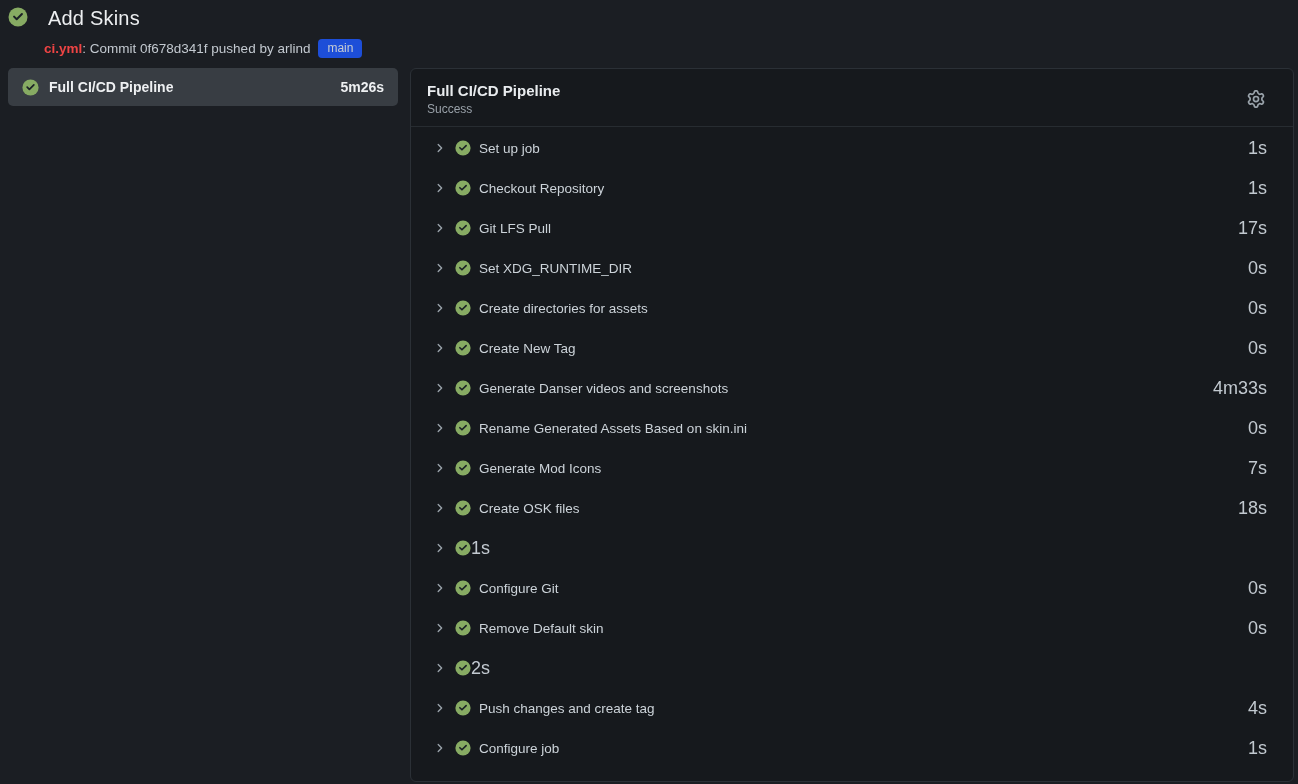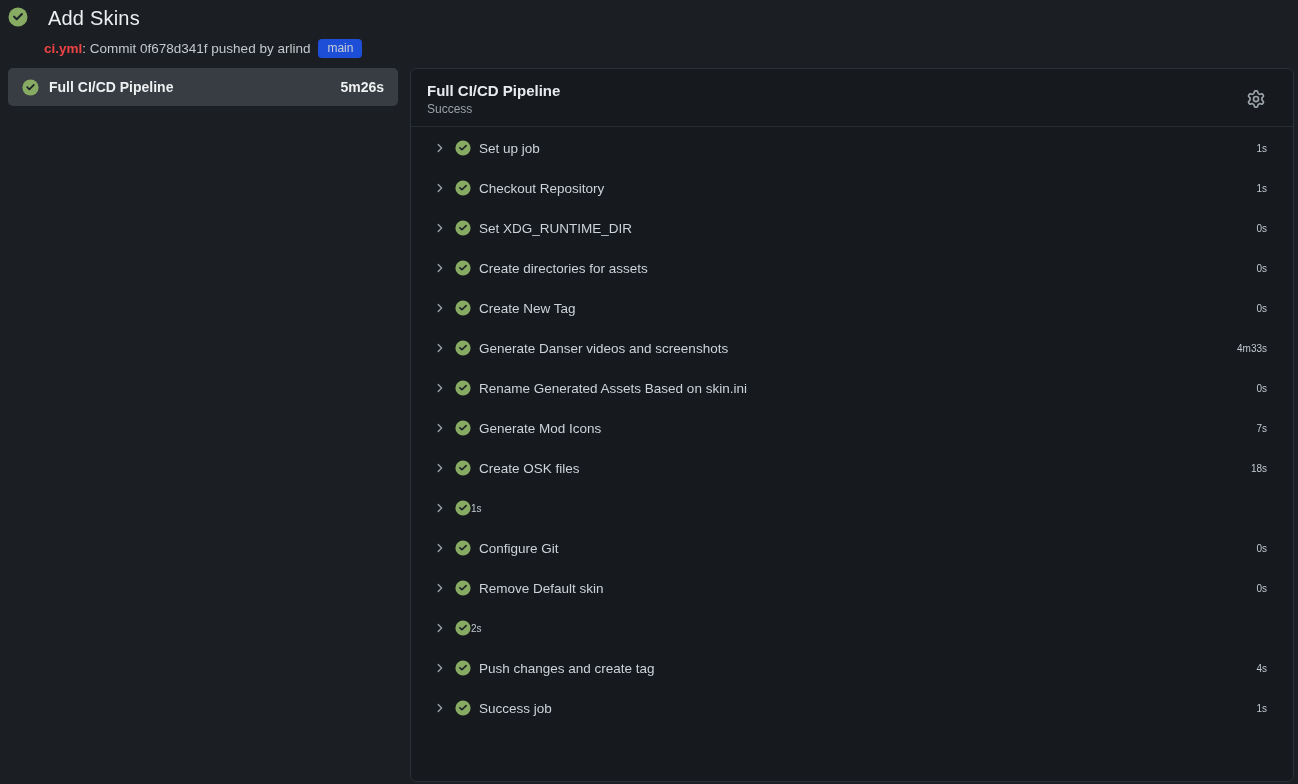--- a/index.html
+++ b/index.html
@@ -60,21 +60,21 @@
   
   .steps { flex: 1; padding: 1px 0 8px 0; overflow: hidden; }
   .step-row {
     display: flex; align-items: center;
     height: 40px; padding: 0 26px 0 23px;
     cursor: pointer;
   }
   .chevron { width: 12px; height: 12px; flex: 0 0 auto; display: flex; align-items: center; justify-content: center; }
   .step-check { width: 16px; height: 16px; flex: 0 0 auto; margin-left: 9px; }
   .step-name { flex: 1; margin-left: 8px; font-size: 13.5px; color: #ccd3d9; }
-  .step-duration { font-size: 10px; color: #c2c9d0; }
+  .step-duration { font-size: 18px; color: #c2c9d0; }
 </style>
 </head>
 <body>
 
 <svg width="0" height="0" style="position:absolute" aria-hidden="true">
   <defs>
     <g id="check-circle">
       <circle cx="8" cy="8" r="7.6" fill="#87ab63"></circle>
       <path d="M11.15 5.6 6.95 9.8 4.85 7.7" fill="none" stroke="#1b2026" stroke-width="1.6" stroke-linecap="round" stroke-linejoin="round"></path>
     </g>
@@ -139,20 +139,32 @@
               <use href="#chevron-right"></use>
             </svg>
     </span>
     <svg class="step-check" viewBox="0 0 16 16">
             <use href="#check-circle"></use>
           </svg>
     <span class="step-name">Checkout Repository</span>
     <span class="step-duration">1s</span>
   </div>
 
+  <div class="step-row">
+    <span class="chevron">
+      <svg viewBox="0 0 16 16" width="12" height="12">
+              <use href="#chevron-right"></use>
+            </svg>
+    </span>
+    <svg class="step-check" viewBox="0 0 16 16">
+            <use href="#check-circle"></use>
+          </svg>
+    <span class="step-name">Git LFS Pull</span>
+    <span class="step-duration">17s</span>
+  </div>
 
   <div class="step-row">
     <span class="chevron">
       <svg viewBox="0 0 16 16" width="12" height="12">
               <use href="#chevron-right"></use>
             </svg>
     </span>
     <svg class="step-check" viewBox="0 0 16 16">
             <use href="#check-circle"></use>
           </svg>
@@ -303,18 +315,18 @@
 
   <div class="step-row">
     <span class="chevron">
       <svg viewBox="0 0 16 16" width="12" height="12">
               <use href="#chevron-right"></use>
             </svg>
     </span>
     <svg class="step-check" viewBox="0 0 16 16">
             <use href="#check-circle"></use>
           </svg>
-    <span class="step-name">Success job</span>
+    <span class="step-name">Configure job</span>
     <span class="step-duration">1s</span>
   </div>
 </div>
   </div>
 </div>
 
 </body></html>

